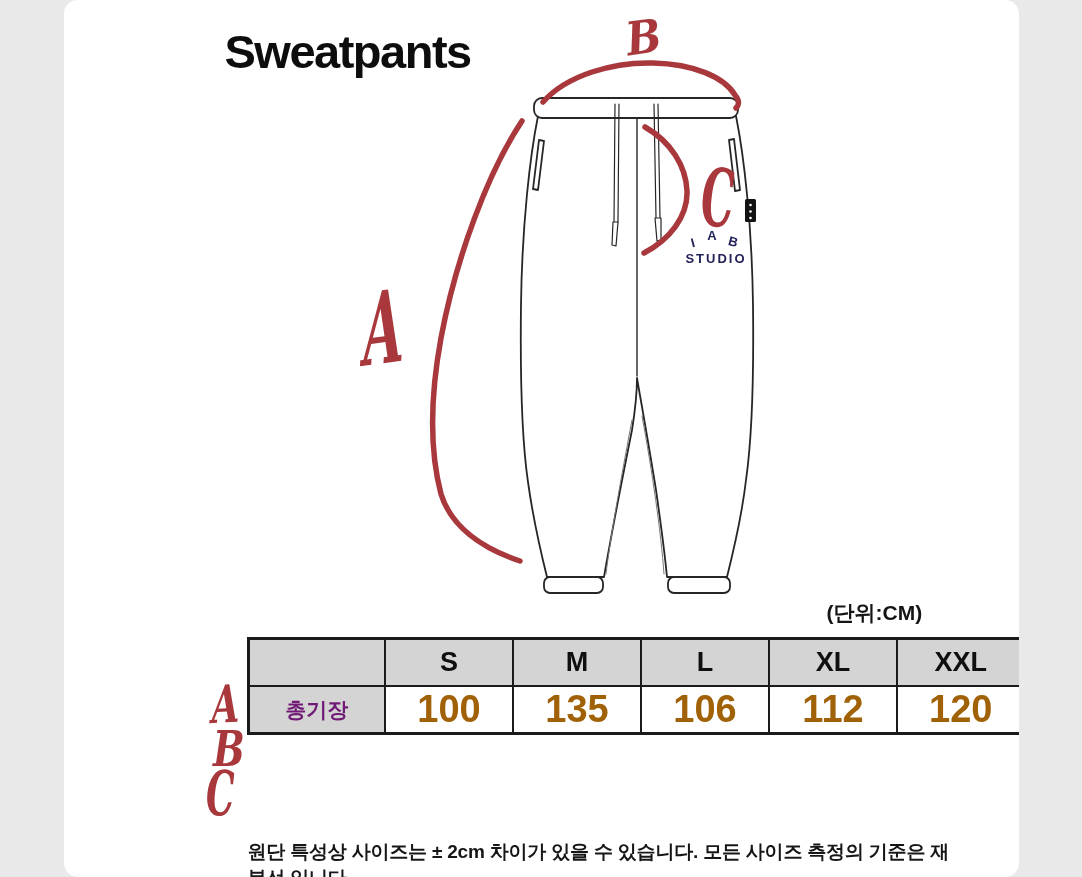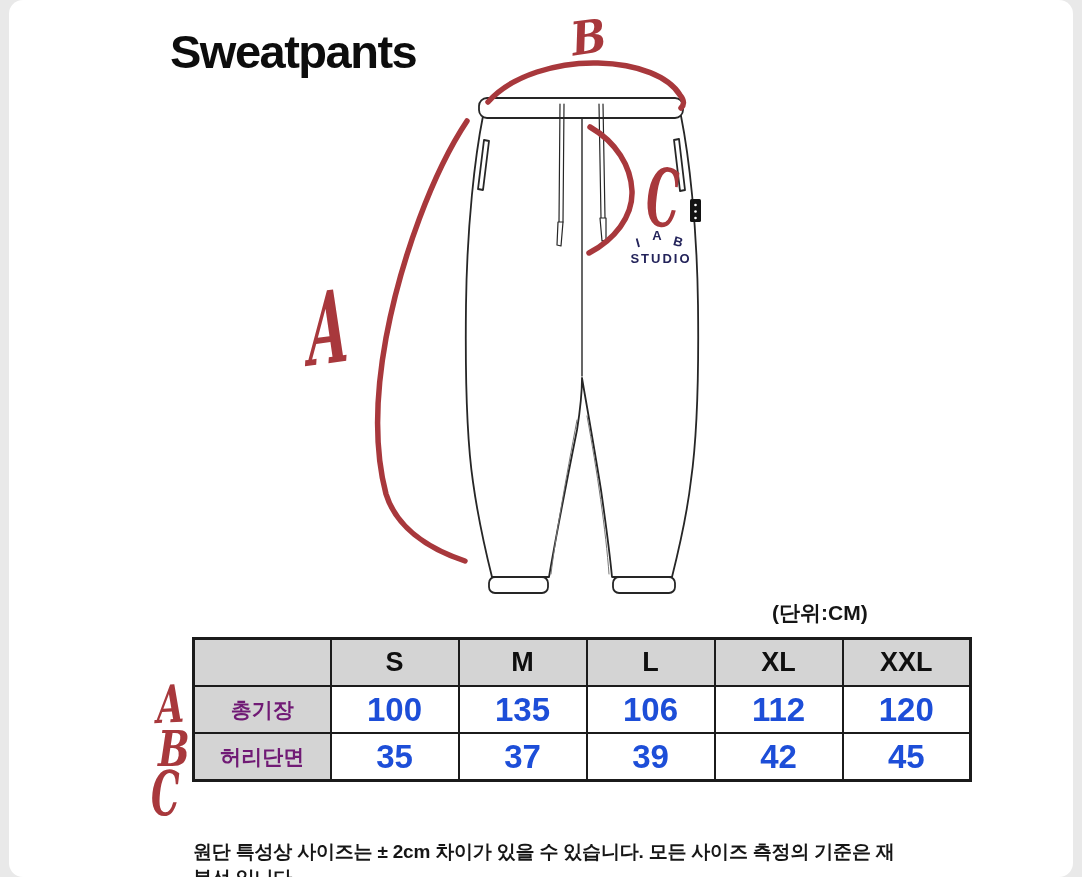--- a/index.html
+++ b/index.html
@@ -1,17 +1,17 @@
 <!DOCTYPE html>
 <html><head>
 <meta charset="utf-8">
 <style>
   html,body { margin:0; padding:0; background:#e9e9e9; }
   .canvas {
-    position:relative; width:1064px; height:877px; background:#ffffff;
+    position:relative; width:955px; height:877px; background:#ffffff;
     border-radius:14px; overflow:hidden; margin:0 auto;
     font-family:"Liberation Sans", sans-serif; color:#111;
   }
   .page-title {
     position:absolute; left:161px; top:24px; margin:0;
     font-size:47px; font-weight:800; letter-spacing:-1.5px; color:#0d0d0d;
   }
   .art { position:absolute; left:0; top:0; width:1082px; height:877px; }
 
   
@@ -35,21 +35,21 @@
     position:absolute; left:183px; top:637px; width:780px;
     border-collapse:collapse; table-layout:fixed;
     border:3px solid #1b1b1b;
   }
   .size-table th, .size-table td {
     border:2px solid #1b1b1b; text-align:center; vertical-align:middle;
     padding:0; height:45px; overflow:hidden;
   }
   .size-table thead th { background:#d4d4d4; font-size:27px; font-weight:800; color:#0f0f0f; }
   .size-table tbody th { background:#d4d4d4; font-size:21px; font-weight:700; color:#701a75; }
-  .size-table td { background:#ffffff; font-size:33px; font-weight:800; color:#1d4ed8; }
+  .size-table td { background:#ffffff; font-size:38px; font-weight:800; color:#a16207; }
   .col-label { width:137px; }
   .footnote {
     position:absolute; left:184px; top:839px; width:720px;
     font-size:19px; font-weight:700; letter-spacing:-0.2px; color:#161616;
   }
 </style>
 </head>
 <body>
 
 <div class="canvas">
@@ -147,26 +147,18 @@
     </thead>
     <tbody>
       <tr>
         <th>총기장</th>
         <td>100</td>
         <td>135</td>
         <td>106</td>
         <td>112</td>
         <td>120</td>
       </tr>
-      <tr>
-        <th>허리단면</th>
-        <td>35</td>
-        <td>37</td>
-        <td>39</td>
-        <td>42</td>
-        <td>45</td>
-      </tr>
     </tbody>
   </table>
 
   <div class="footnote">원단 특성상 사이즈는 ± 2cm 차이가 있을 수 있습니다. 모든 사이즈 측정의 기준은 재봉선 입니다.</div>
 
 </div>
 
 </body></html>

